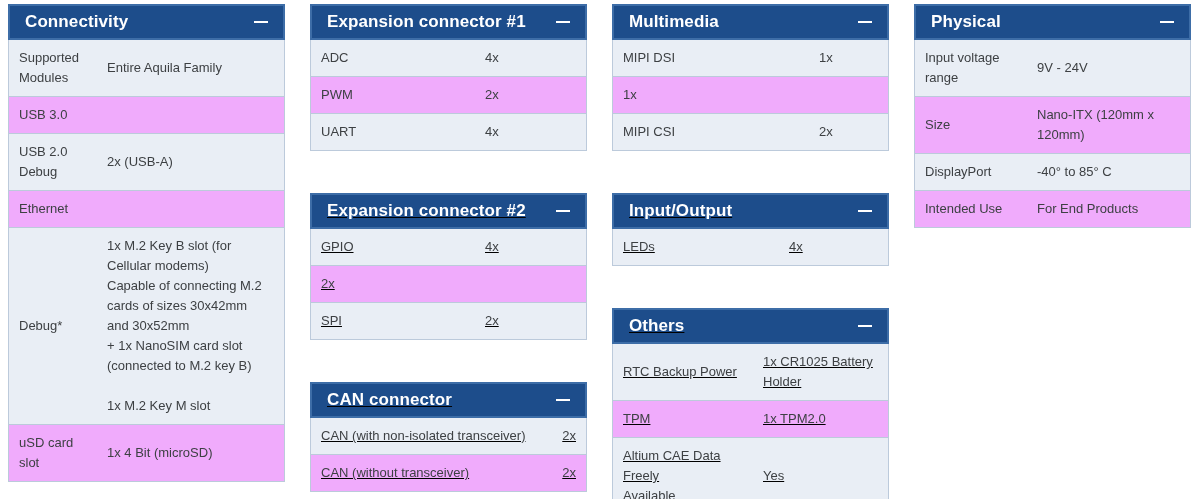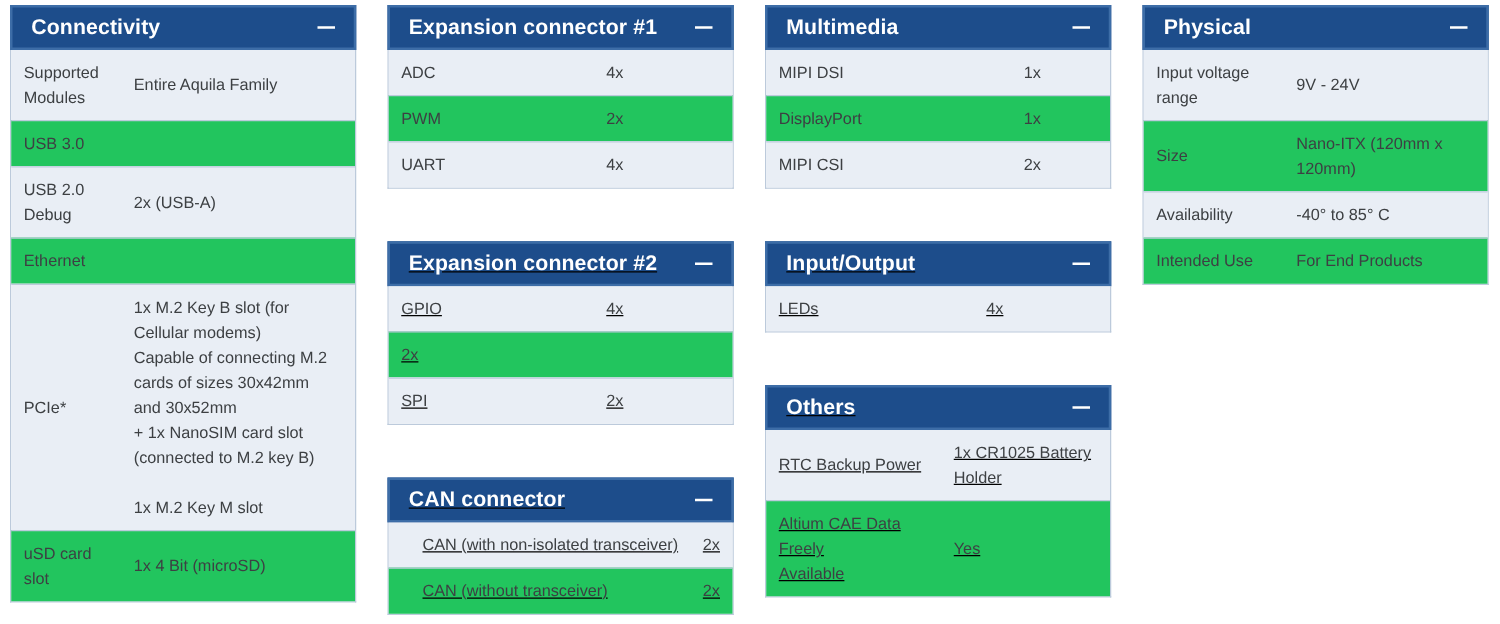--- a/index.html
+++ b/index.html
@@ -44,37 +44,37 @@
     border: 1px solid #bccadb;
     border-top: none;
   }
   .row {
     display: flex;
     align-items: center;
     padding: 8px 10px;
     font-size: 13px;
     line-height: 20px;
     color: #3d4043;
-    background: #22c55e;
+    background: #f0abfc;
   }
   .row:nth-child(odd) { background: #e9eef5; }
   .row + .row { border-top: 1px solid #bccadb; }
 
   .label, .value { white-space: pre-line; }
   .label { flex: 0 0 var(--lw, 90px); padding-right: 4px; }
   .value { flex: 1 1 auto; }
 
   .card--connectivity { --lw: 88px; }
   .card--expansion    { --lw: 164px; }
   .card--multimedia   { --lw: 196px; }
   .card--io           { --lw: 166px; }
   .card--others       { --lw: 140px; }
   .card--physical     { --lw: 112px; }
 
-  .card--can .label { flex: 1 1 auto; margin-left: 17px; }
+  .card--can .label { flex: 1 1 auto; }
   .card--can .value { flex: 0 0 auto; text-align: right; }
 </style>
 </head>
 <body>
 
 <div class="grid">
 
   <div class="col">
     <div class="card card--connectivity">
       <div class="card-header">
@@ -92,21 +92,21 @@
         </div>
         <div class="row">
           <span class="label">USB 2.0
 Debug</span>
           <span class="value">2x (USB-A)</span>
         </div>
         <div class="row">
           <span class="label">Ethernet</span>
         </div>
         <div class="row">
-          <span class="label">PCIe*</span>
+          <span class="label">Debug*</span>
           <span class="value">1x M.2 Key B slot (for
 Cellular modems)
 Capable of connecting M.2
 cards of sizes 30x42mm
 and 30x52mm
 + 1x NanoSIM card slot
 (connected to M.2 key B)
 
 1x M.2 Key M slot</span>
         </div>
@@ -184,21 +184,20 @@
       <div class="card-header">
         <span class="card-title">Multimedia</span>
         <span class="minus-bar"></span>
       </div>
       <div class="card-body">
         <div class="row">
           <span class="label">MIPI DSI</span>
           <span class="value">1x</span>
         </div>
         <div class="row">
-          <span class="label">DisplayPort</span>
           <span class="value">1x</span>
         </div>
         <div class="row">
           <span class="label">MIPI CSI</span>
           <span class="value">2x</span>
         </div>
       </div>
     </div>
 
     <div class="card card--io">
@@ -219,20 +218,24 @@
         <span class="card-title">Others</span>
         <span class="minus-bar"></span>
       </div>
       <div class="card-body">
         <div class="row">
           <span class="label">RTC Backup Power</span>
           <span class="value">1x CR1025 Battery
 Holder</span>
         </div>
         <div class="row">
+          <span class="label">TPM</span>
+          <span class="value">1x TPM2.0</span>
+        </div>
+        <div class="row">
           <span class="label">Altium CAE Data Freely
 Available</span>
           <span class="value">Yes</span>
         </div>
       </div>
     </div>
   </div>
 
   <div class="col">
     <div class="card card--physical">
@@ -245,21 +248,21 @@
           <span class="label">Input voltage
 range</span>
           <span class="value">9V - 24V</span>
         </div>
         <div class="row">
           <span class="label">Size</span>
           <span class="value">Nano-ITX (120mm x
 120mm)</span>
         </div>
         <div class="row">
-          <span class="label">Availability</span>
+          <span class="label">DisplayPort</span>
           <span class="value">-40° to 85° C</span>
         </div>
         <div class="row">
           <span class="label">Intended Use</span>
           <span class="value">For End Products</span>
         </div>
       </div>
     </div>
   </div>
 

